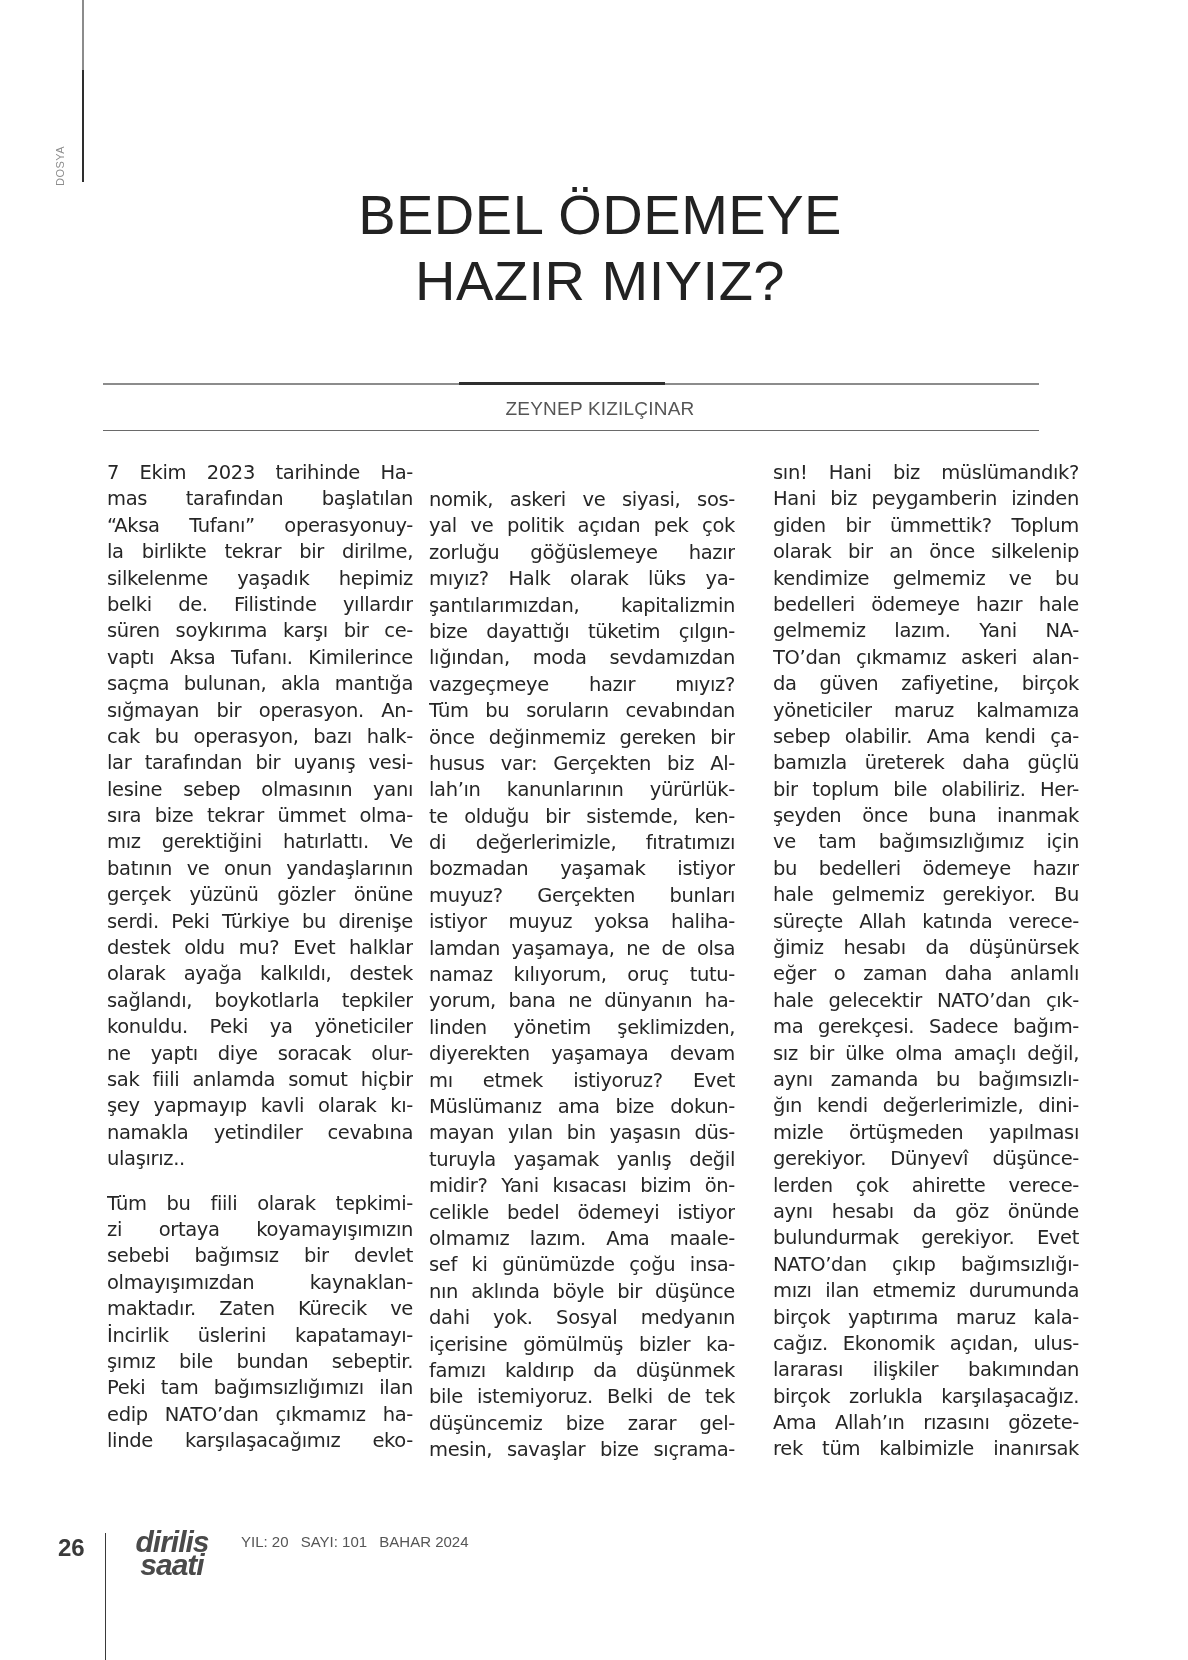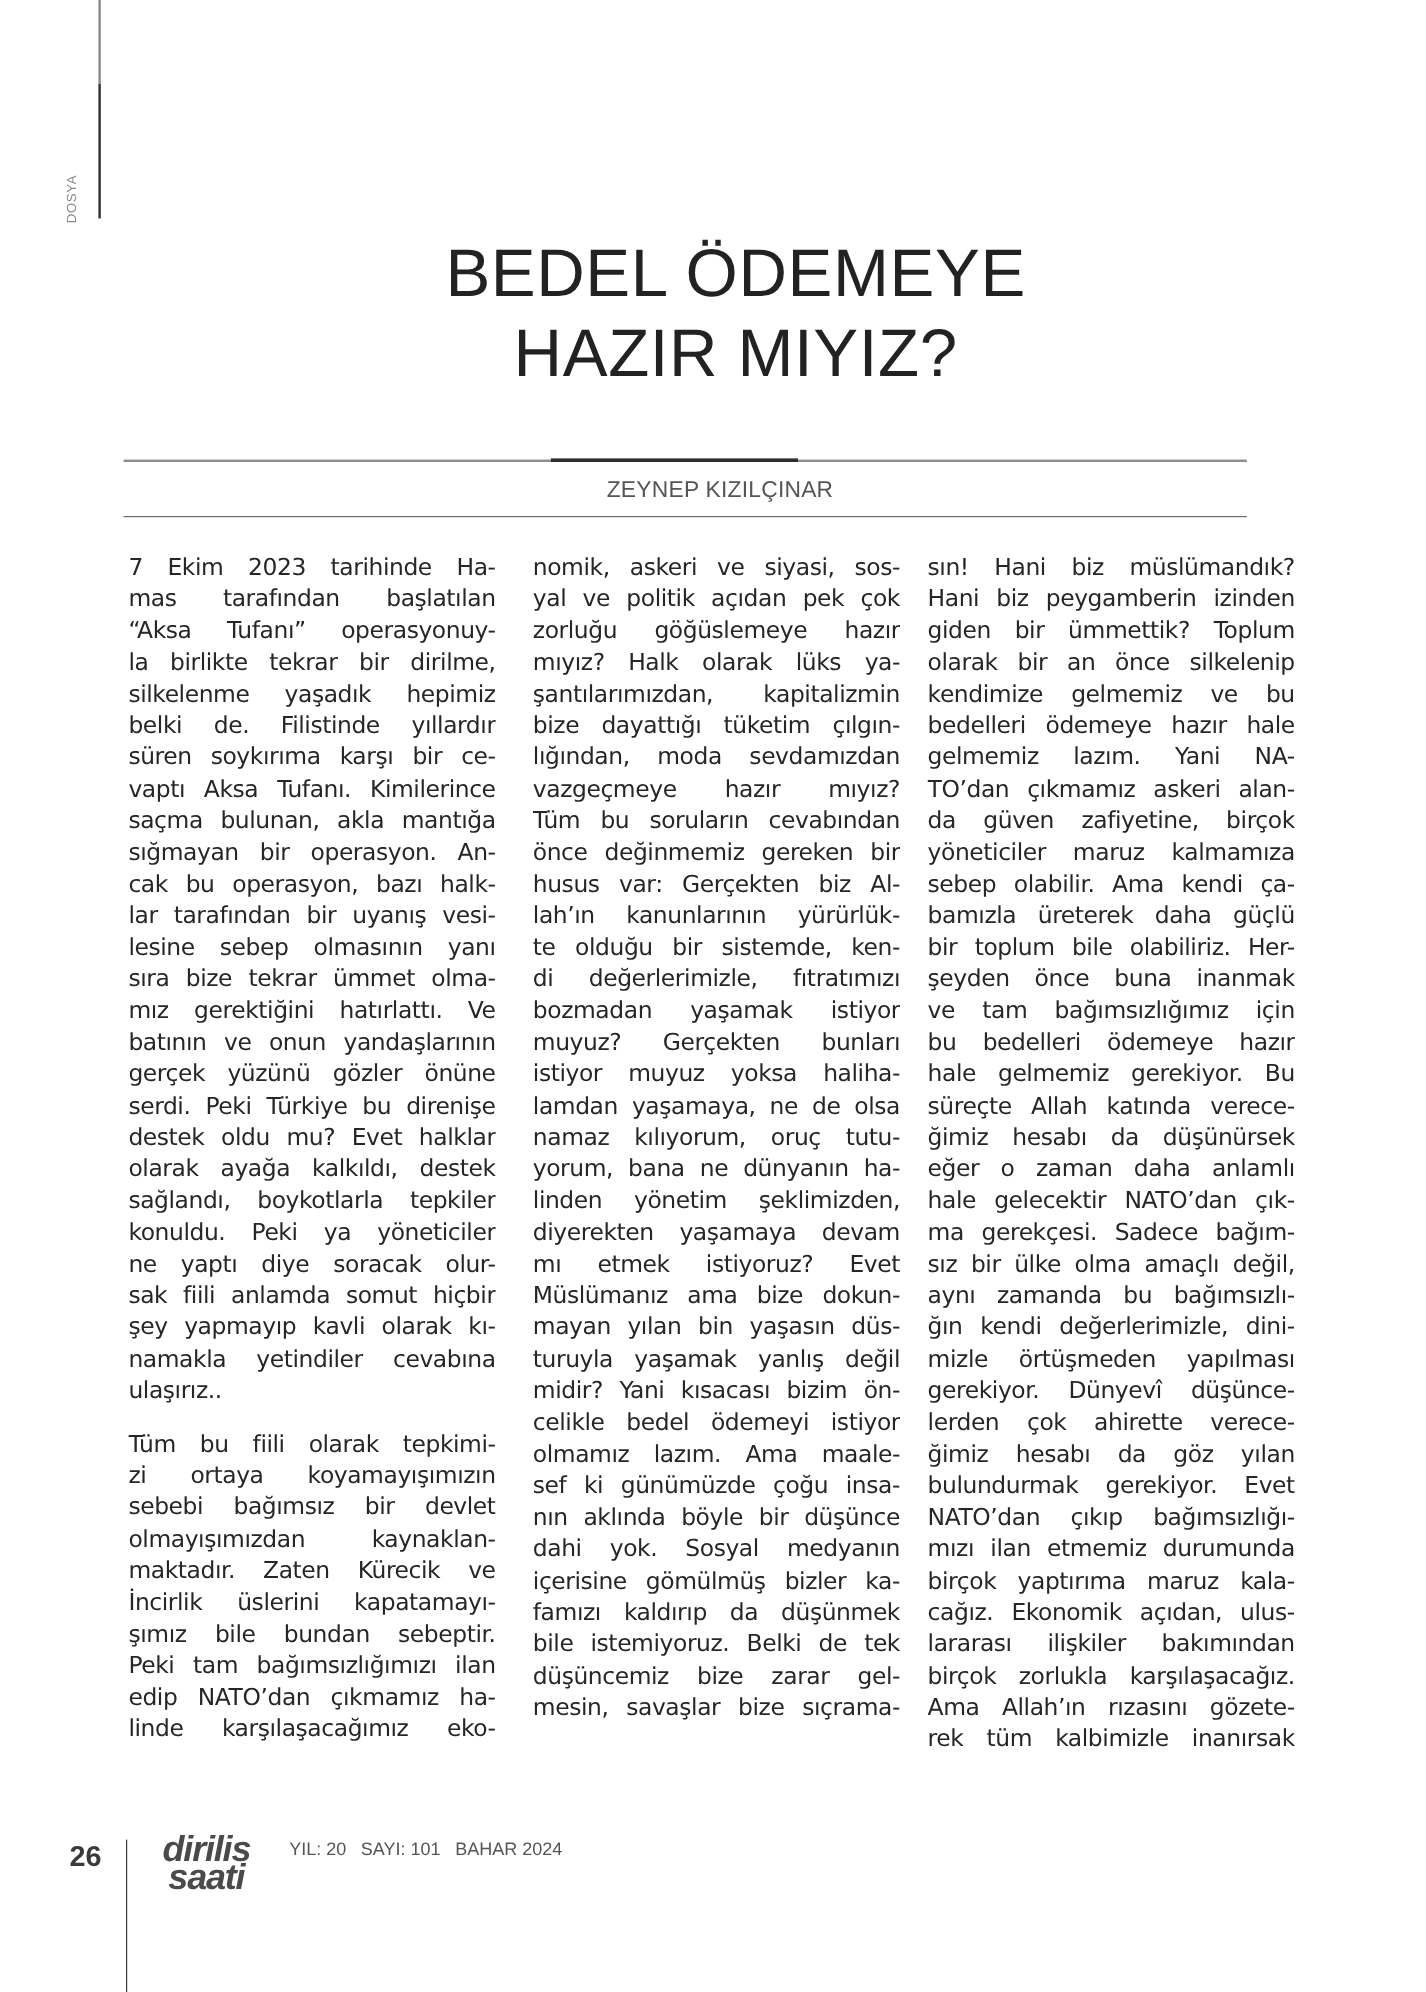--- a/index.html
+++ b/index.html
@@ -20,21 +20,21 @@
   .rule-gray { position: absolute; top: 383px; height: 2px; background: #8c8c8c; }
   .rule-dark { position: absolute; top: 382px; height: 3px; background: #2e2e2e; }
   .rule-bottom { position: absolute; left: 103px; width: 936px; top: 430px; height: 1px; background: #6a6a6a; }
 
   .author { position: absolute; left: 100px; width: 1000px; top: 398px; text-align: center;
             font-family: "Liberation Sans", sans-serif; font-size: 19px; color: #555555;
             letter-spacing: 0.2px; }
 
   .column { position: absolute; top: 460px; width: 306px; }
   .col-1 { left: 107px; }
-  .col-2 { left: 444px; }
+  .col-2 { left: 429px; margin-top: 27px; }
   .col-3 { left: 773px; }
   .line { display: block; height: 26.4px; line-height: 26.4px; font-size: 19.5px;
           text-align: justify; text-align-last: justify; white-space: nowrap; overflow: hidden;
           font-family: "DejaVu Sans", sans-serif; color: #262626; letter-spacing: -0.35px; }
   .line.last { text-align-last: left; }
   .para-gap { height: 18px; }
 
   .footer-page { position: absolute; left: 58px; top: 1534px; font-size: 24px; font-weight: bold;
                  color: #3a3a3a; font-family: "Liberation Sans", sans-serif; }
   .footer-rule { position: absolute; left: 105px; top: 1533px; width: 1px; height: 127px; background: #3a3a3a; }
@@ -45,21 +45,21 @@
            font-size: 15px; color: #555555; white-space: nowrap; }
   .issue span { margin-right: 8px; }
 </style>
 </head>
 <body>
 
 <div class="section-rule-top"></div>
 <div class="section-rule-dark"></div>
 <div class="section-label">DOSYA</div>
 
-<h1 class="title" style="margin:13px;">
+<h1 class="title" style="margin:0;">
   <div>BEDEL ÖDEMEYE</div>
   <div>HAZIR MIYIZ?</div>
 </h1>
 
 <div class="rule-gray" style="left:103px;width:356px;"></div>
 <div class="rule-dark" style="left:459px;width:206px;"></div>
 <div class="rule-gray" style="left:665px;width:374px;"></div>
 
 <div class="author">ZEYNEP KIZILÇINAR</div>
 <div class="rule-bottom"></div>
@@ -172,21 +172,21 @@
       <span class="line">ğimiz hesabı da düşünürsek</span>
       <span class="line">eğer o zaman daha anlamlı</span>
       <span class="line">hale gelecektir NATO’dan çık-</span>
       <span class="line">ma gerekçesi. Sadece bağım-</span>
       <span class="line">sız bir ülke olma amaçlı değil,</span>
       <span class="line">aynı zamanda bu bağımsızlı-</span>
       <span class="line">ğın kendi değerlerimizle, dini-</span>
       <span class="line">mizle örtüşmeden yapılması</span>
       <span class="line">gerekiyor. Dünyevî düşünce-</span>
       <span class="line">lerden çok ahirette verece-</span>
-      <span class="line">ğimiz hesabı da göz yılan</span>
+      <span class="line">aynı hesabı da göz önünde</span>
       <span class="line">bulundurmak gerekiyor. Evet</span>
       <span class="line">NATO’dan çıkıp bağımsızlığı-</span>
       <span class="line">mızı ilan etmemiz durumunda</span>
       <span class="line">birçok yaptırıma maruz kala-</span>
       <span class="line">cağız. Ekonomik açıdan, ulus-</span>
       <span class="line">lararası ilişkiler bakımından</span>
       <span class="line">birçok zorlukla karşılaşacağız.</span>
       <span class="line">Ama Allah’ın rızasını gözete-</span>
       <span class="line">rek tüm kalbimizle inanırsak</span>
     </div>

